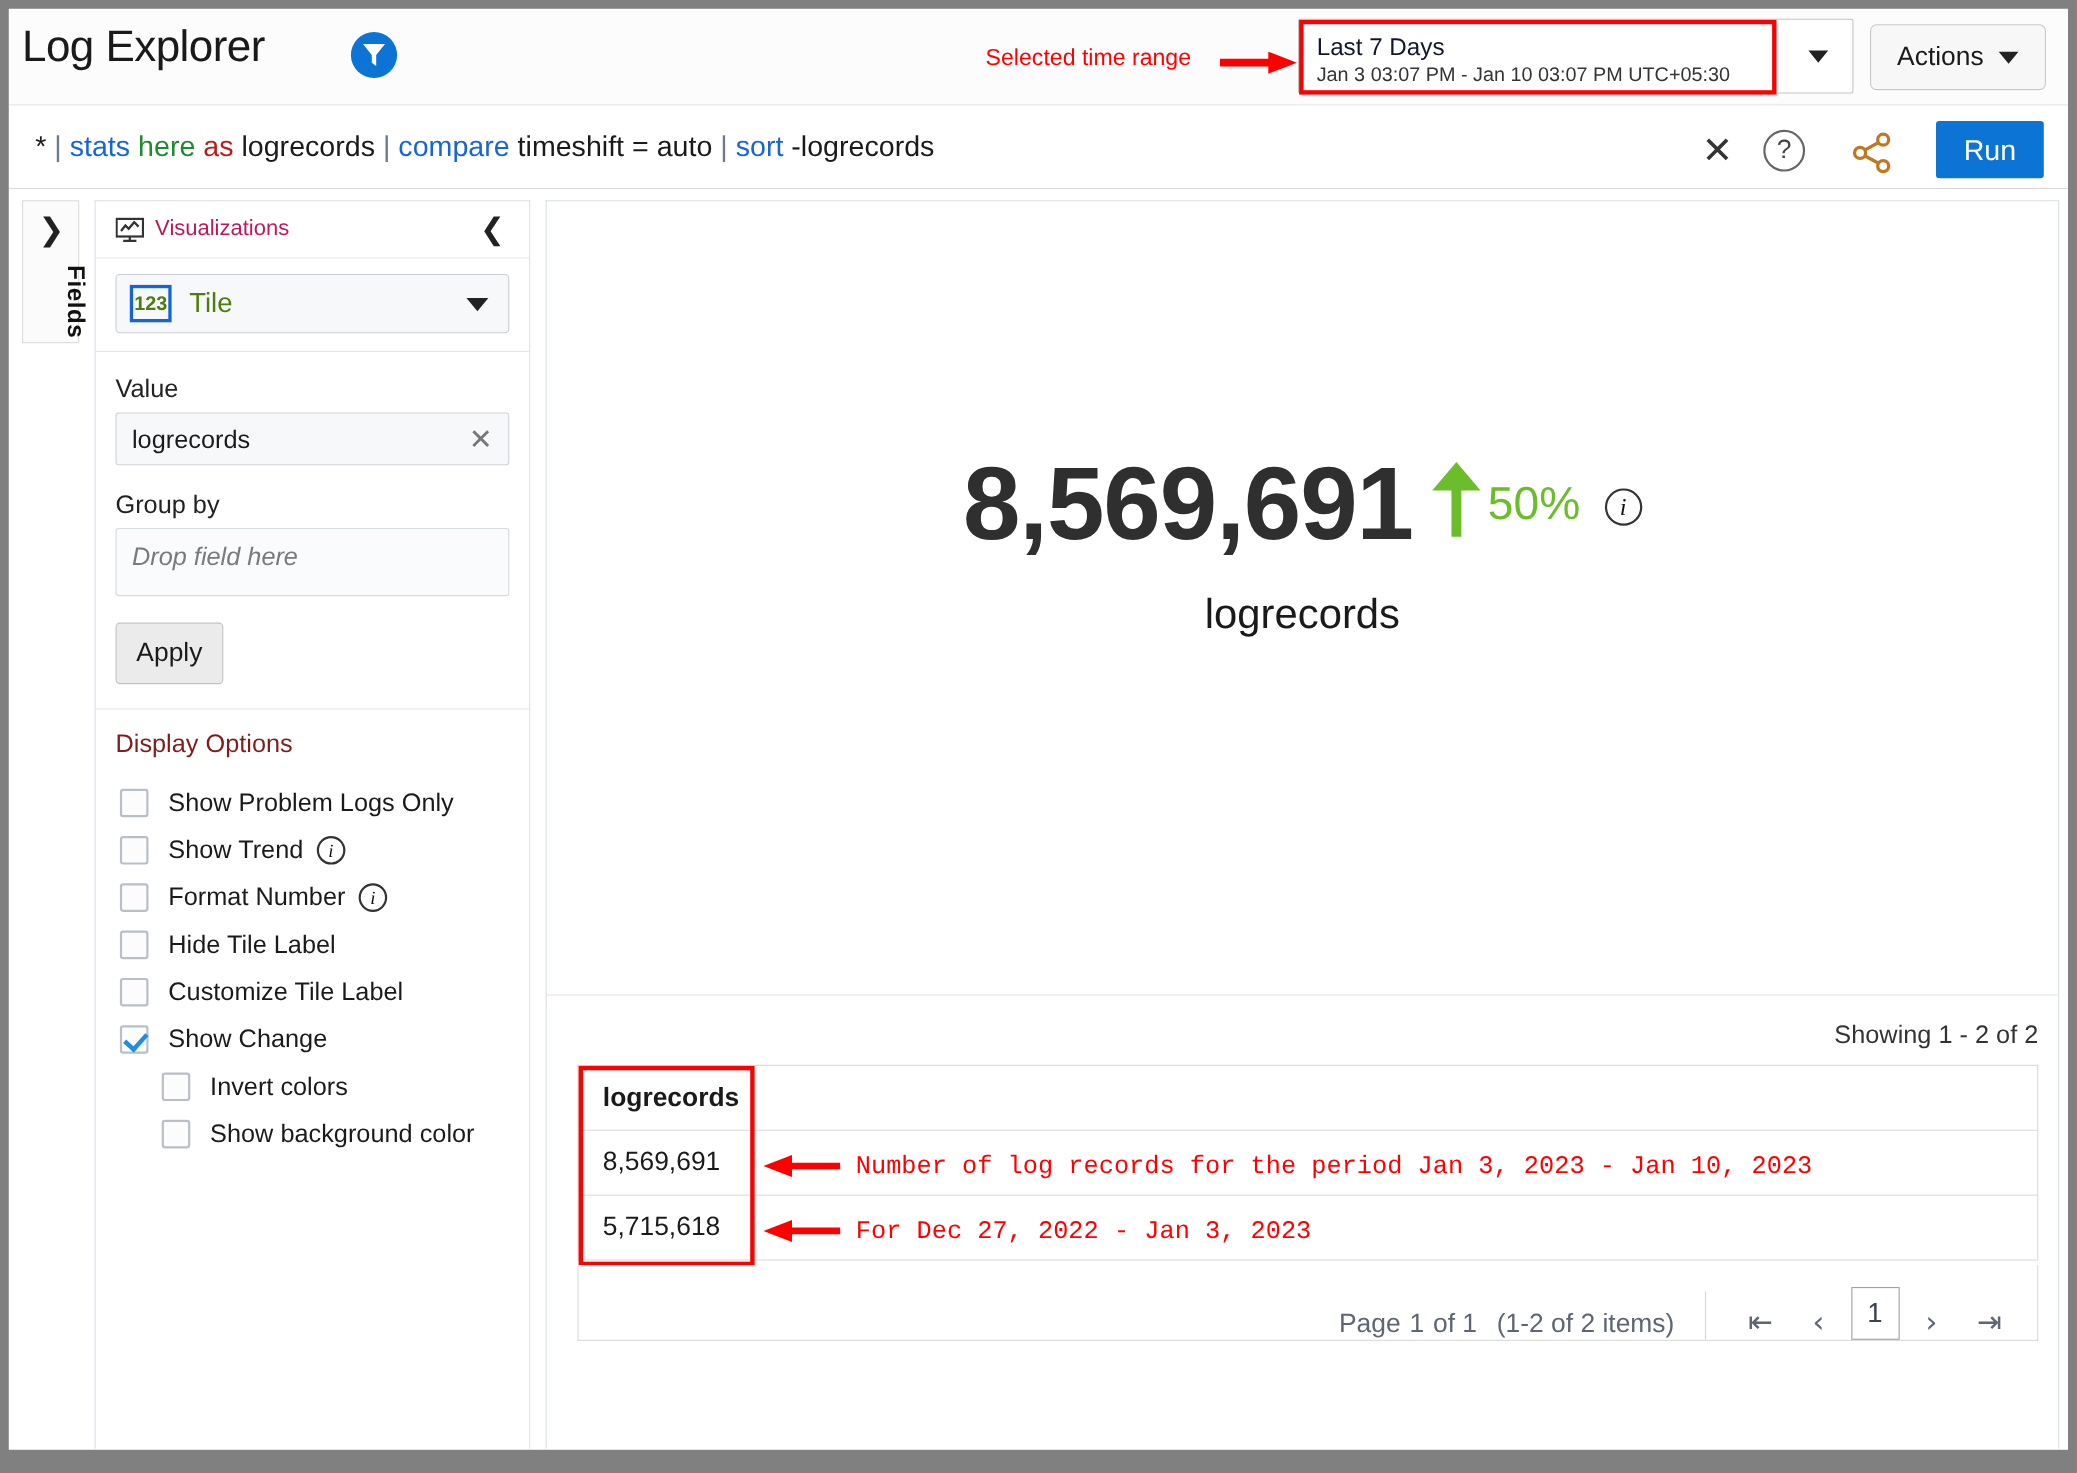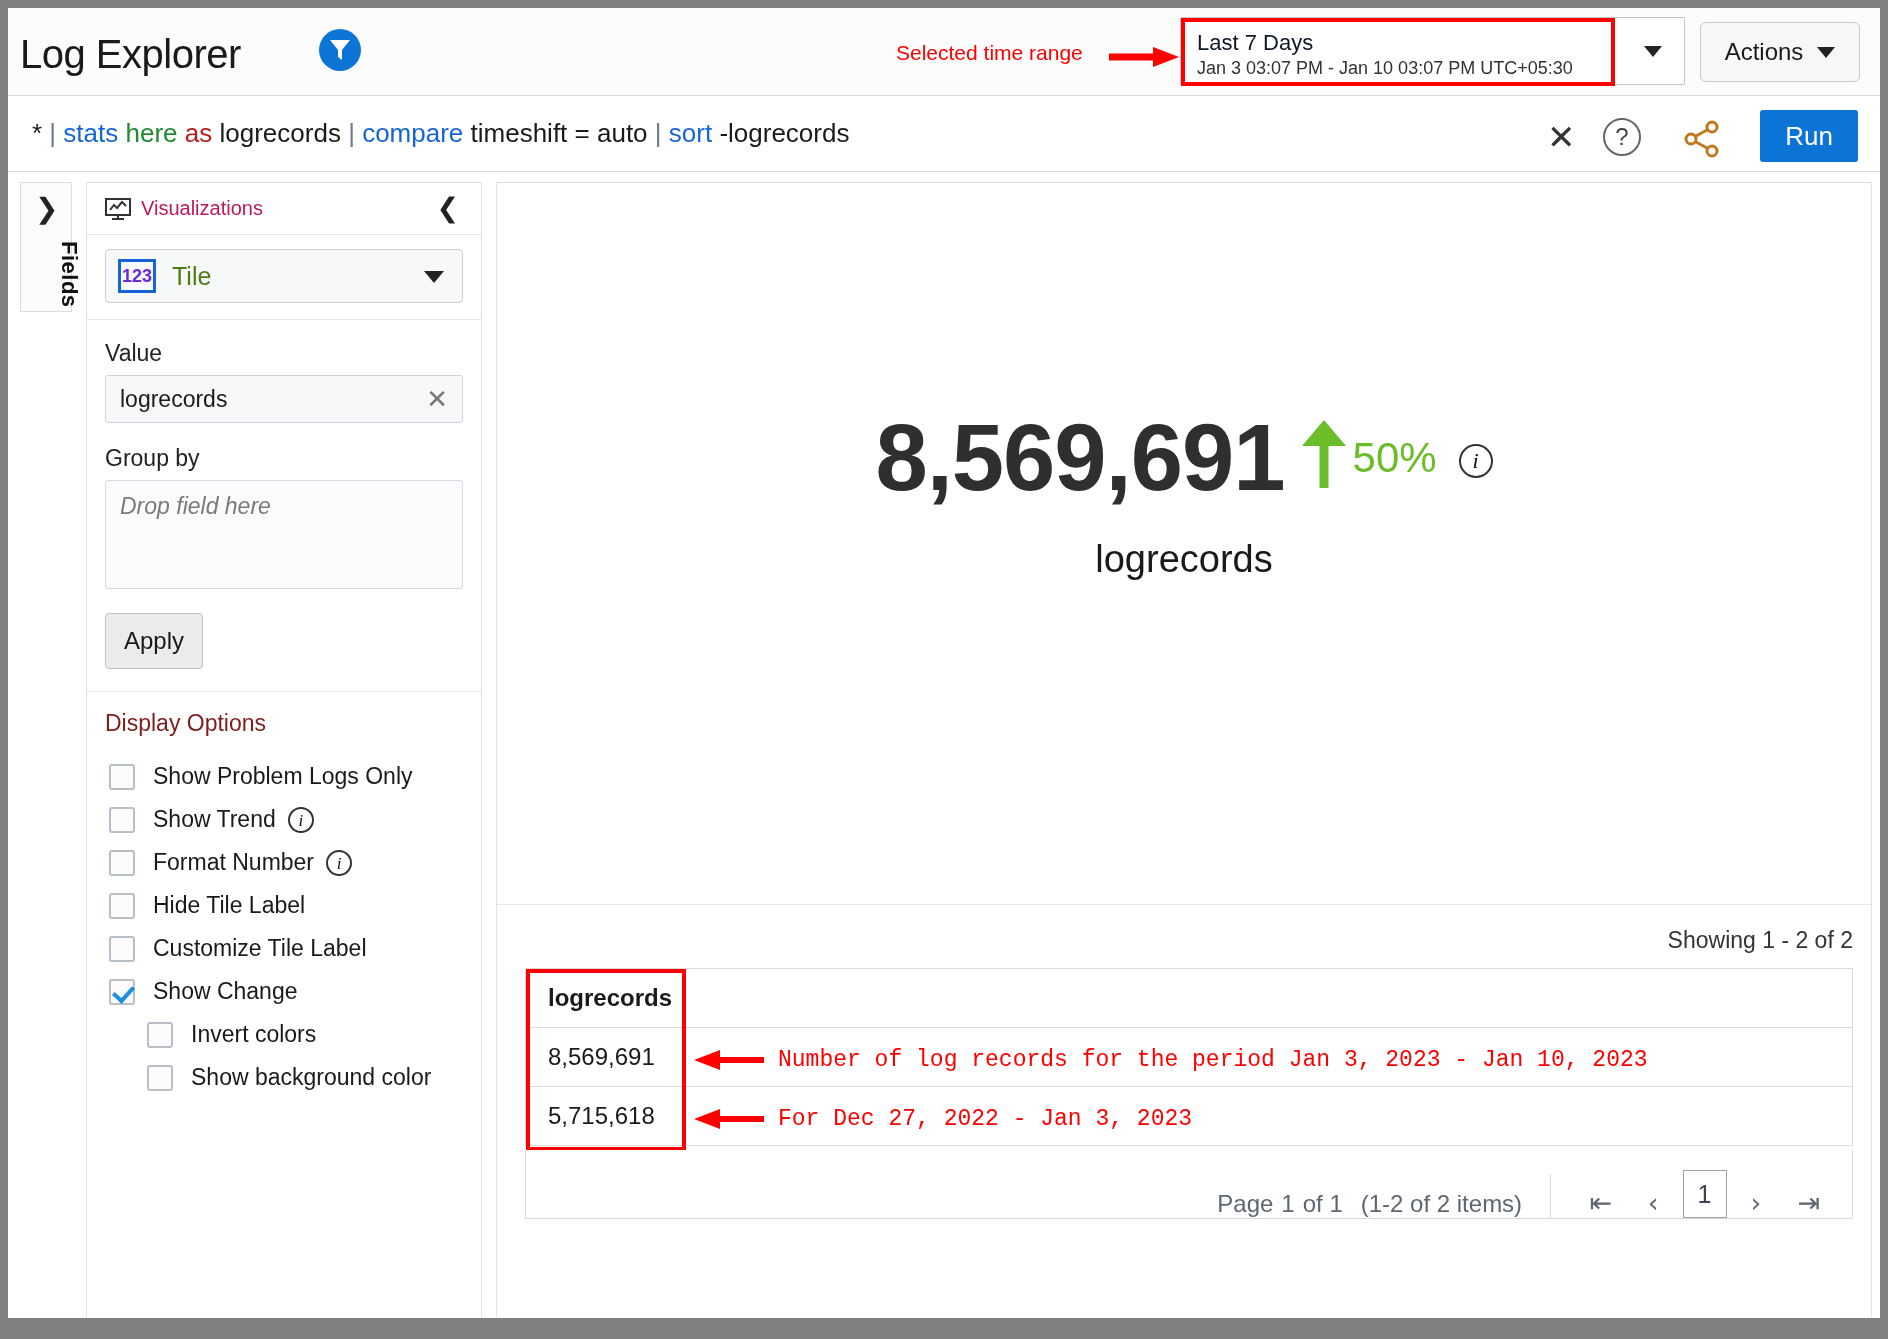--- a/index.html
+++ b/index.html
@@ -23,21 +23,20 @@
     height: 88px;
     background: #fcfcfc;
     border-bottom: 1px solid #dddddd;
   }
   .page-title {
     position: absolute;
     left: 12px; top: 12px;
     font-size: 40px;
     color: #1a1a1a;
     letter-spacing: -0.5px;
-    margin-top: 12px;
   }
   .funnel-badge {
     position: absolute;
     left: 311px; top: 21px;
     width: 42px; height: 42px;
     background: #0c74d4;
     border-radius: 50%;
   }
   .funnel-badge svg { position: absolute; left: 10px; top: 9px; }
 
@@ -208,21 +207,21 @@
     background: #f7f8f9;
     border: 1px solid #c8ced4;
     border-radius: 4px;
     display: flex; align-items: center;
     padding-left: 12px;
     cursor: pointer;
   }
   .icon-123 {
     width: 38px; height: 34px;
     border: 3px solid #1565d8;
-    color: #6d28d9;
+    color: #4d7c0f;
     font-size: 18px; font-weight: 700;
     display: flex; align-items: center; justify-content: center;
     flex: none;
   }
   .viz-select-label { font-size: 25px; color: #4d7c0f; margin-left: 16px; }
   .viz-select-caret {
     position: absolute; right: 18px; top: 21px;
     width: 0; height: 0;
     border-left: 10px solid transparent;
     border-right: 10px solid transparent;
@@ -239,21 +238,21 @@
     border-radius: 3px;
     display: flex; align-items: center;
     padding-left: 14px;
   }
   .fld-chip-text { font-size: 23px; color: #1a1a1a; }
   .fld-chip-x {
     position: absolute; right: 14px; top: 9px;
     font-size: 26px; color: #777; cursor: pointer; line-height: 28px;
   }
   .drop-zone {
-    height: 109px;
+    height: 62px;
     background: #fafbfc;
     border: 1px solid #d5dbe1;
     border-radius: 3px;
     padding: 12px 0 0 14px;
   }
   .drop-zone-ph { font-size: 23px; font-style: italic; color: #7a7a7a; }
   .apply-btn {
     margin-top: 24px;
     width: 98px; height: 56px;
     background: #ebebeb;

